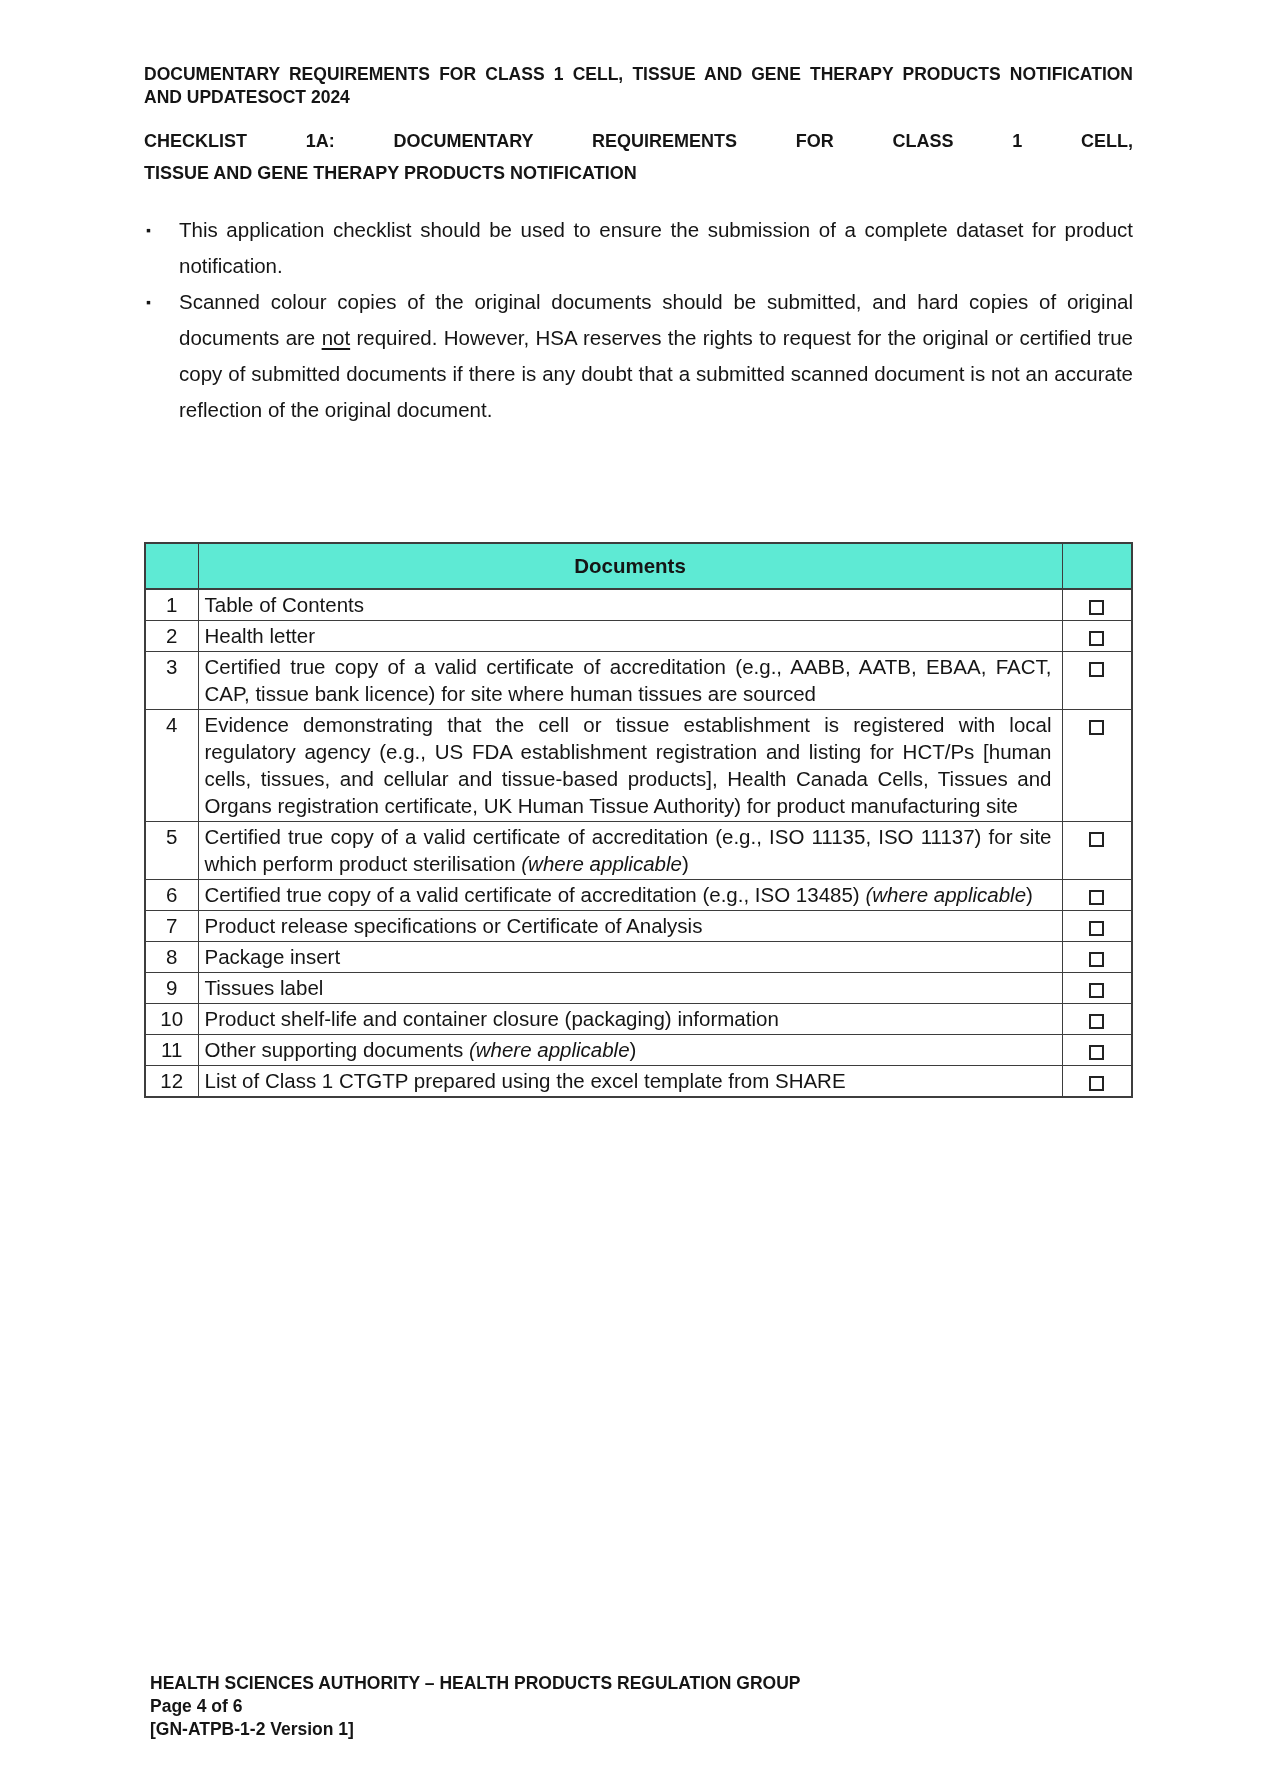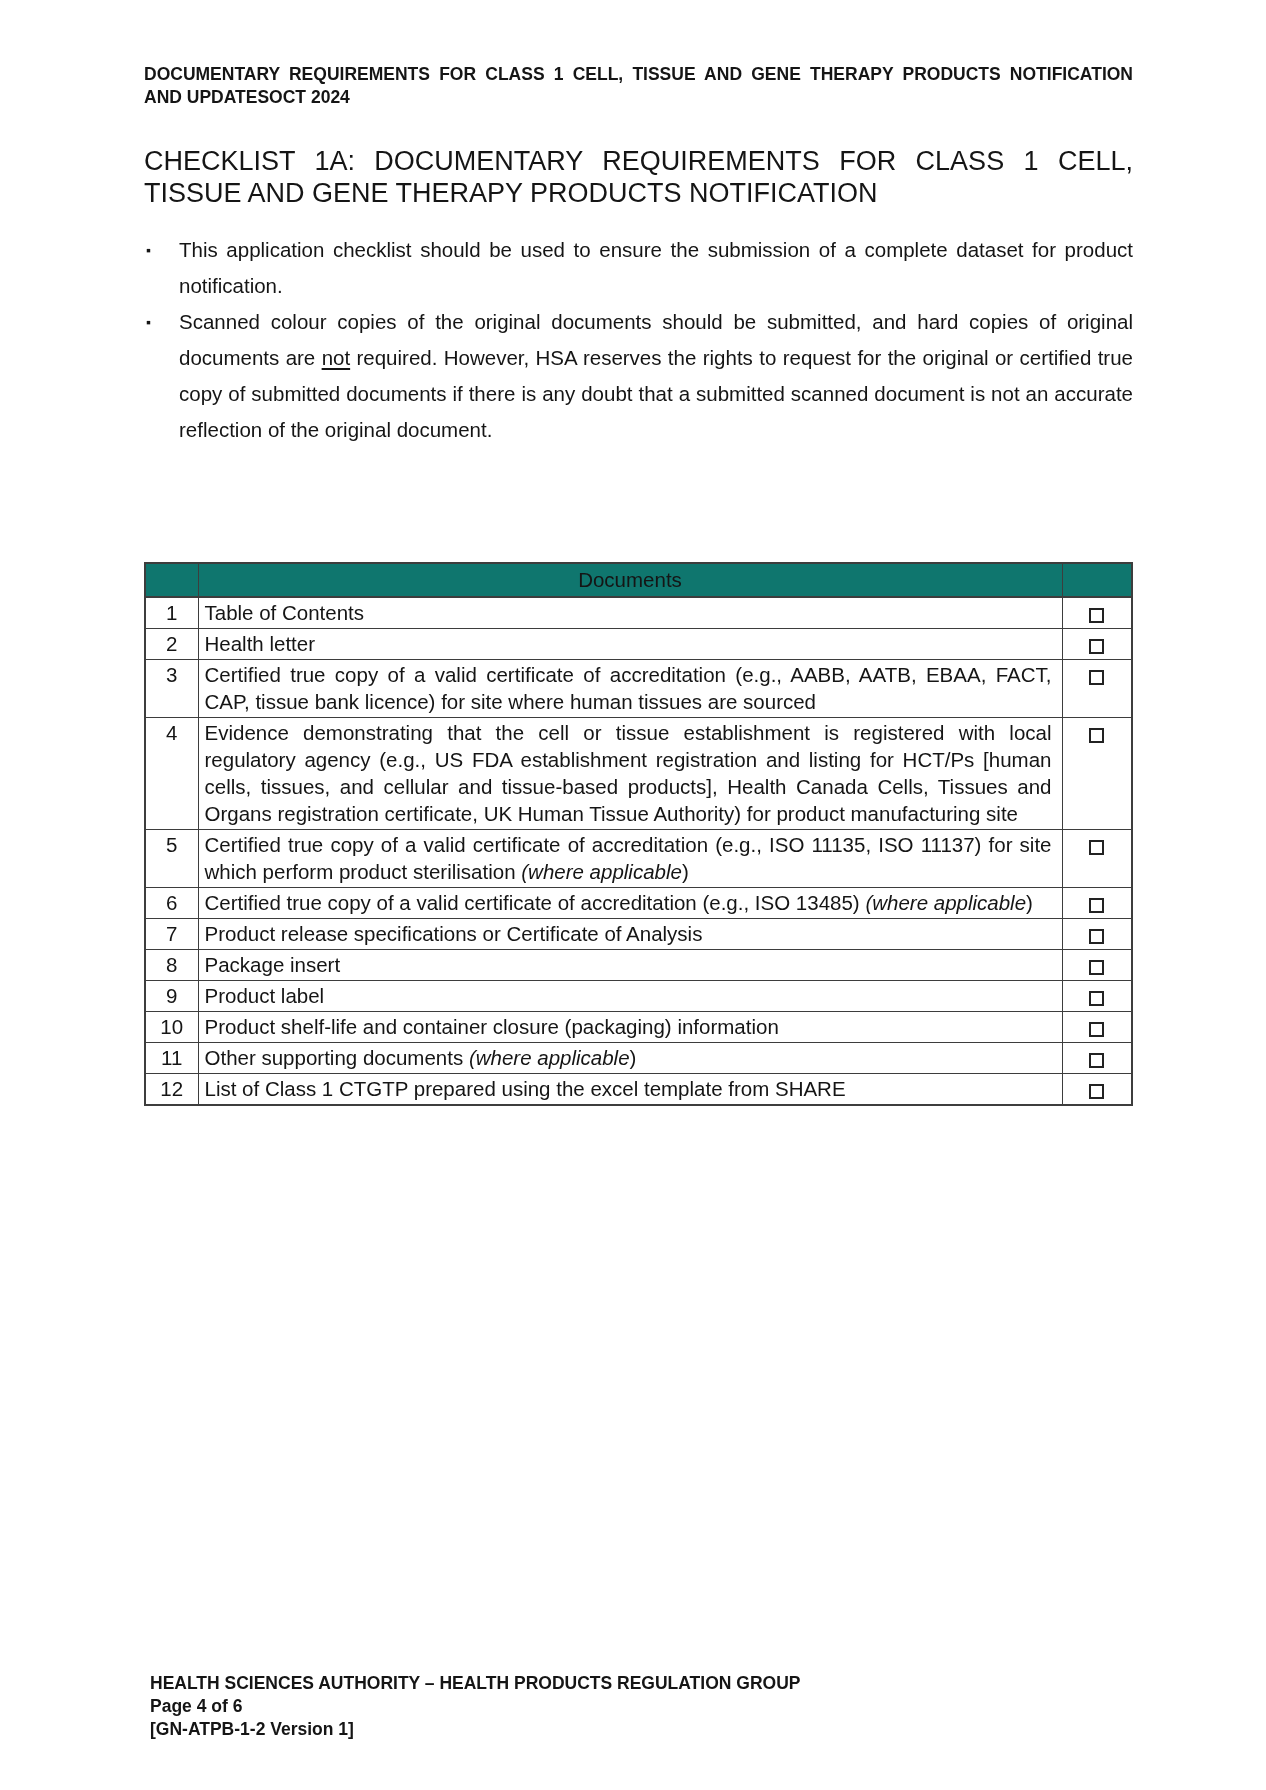--- a/index.html
+++ b/index.html
@@ -24,23 +24,23 @@
   }
   .doc-header .hline1 {
     text-align: justify;
     text-align-last: justify;
   }
   .doc-header .hline2 {
     display: flex;
   }
   
   .page-title {
-    margin-top: 36px;
-    font-weight: normal;
-    font-size: 27px;
+    margin-top: 16px;
+    font-weight: bold;
+    font-size: 18px;
     line-height: 32px;
   }
   .page-title .tline1 {
     text-align: justify;
     text-align-last: justify;
   }
   
   .bullets { margin-top: 23px; }
   .bullet-item {
     position: relative;
@@ -63,23 +63,23 @@
     margin-top: 114px;
     width: 100%;
     border-collapse: collapse;
     font-size: 20.5px;
   }
   table.doc-table, table.doc-table th, table.doc-table td {
     border: 1px solid #3d3d3d;
   }
   table.doc-table { border-width: 2px; }
   table.doc-table thead th {
-    background: #0f766e;
-    height: 34px;
-    font-weight: normal;
+    background: #5eead4;
+    height: 46px;
+    font-weight: bold;
     text-align: center;
     vertical-align: middle;
     border-bottom-width: 2px;
   }
   td.cell-num {
     width: 53px;
     text-align: center;
     vertical-align: top;
     padding: 1px 2px;
     line-height: 27px;
@@ -215,21 +215,21 @@
   <tr>
     <td class="cell-num">8</td>
     <td class="cell-doc"><span>Package insert</span></td>
     <td class="cell-check">
       <span class="checkbox"></span>
     </td>
   </tr>
 
   <tr>
     <td class="cell-num">9</td>
-    <td class="cell-doc"><span>Product label</span></td>
+    <td class="cell-doc"><span>Tissues label</span></td>
     <td class="cell-check">
       <span class="checkbox"></span>
     </td>
   </tr>
 
   <tr>
     <td class="cell-num">10</td>
     <td class="cell-doc"><span>Product shelf-life and container closure (packaging) information</span></td>
     <td class="cell-check">
       <span class="checkbox"></span>

